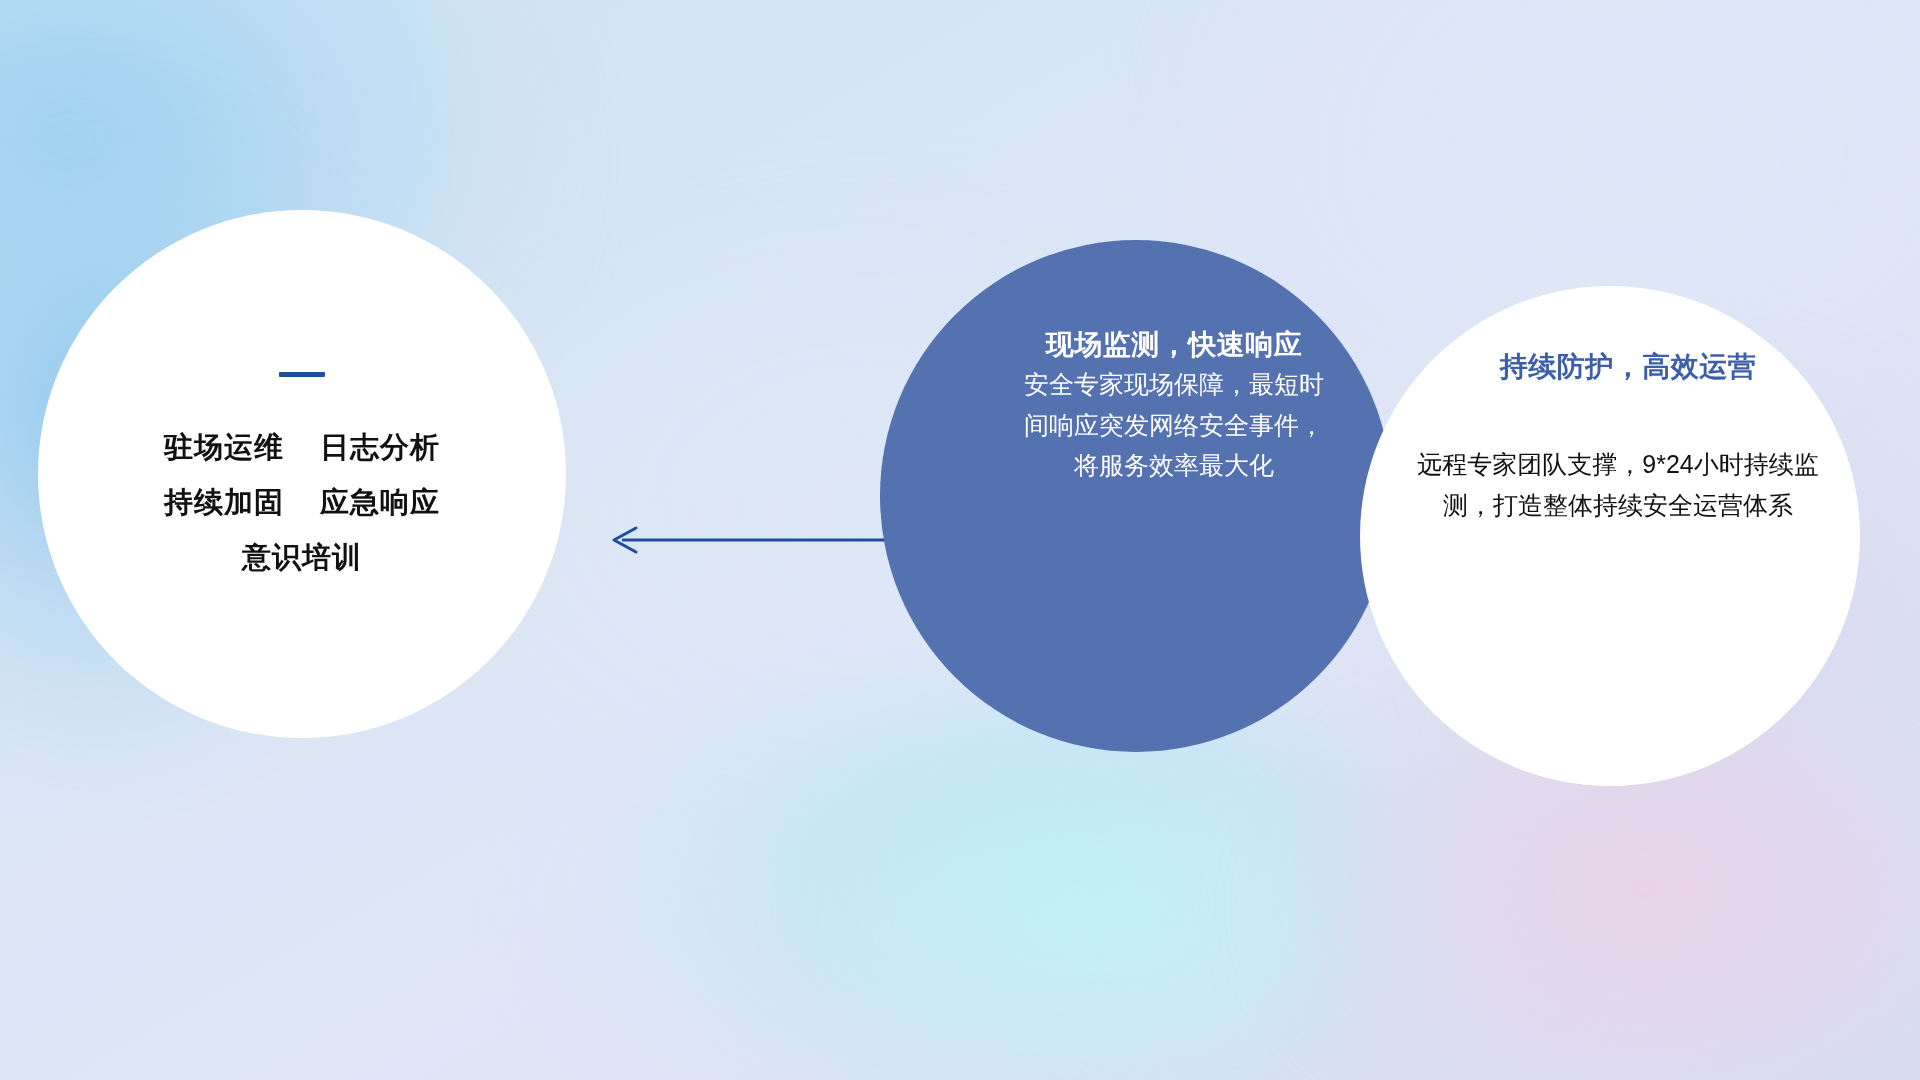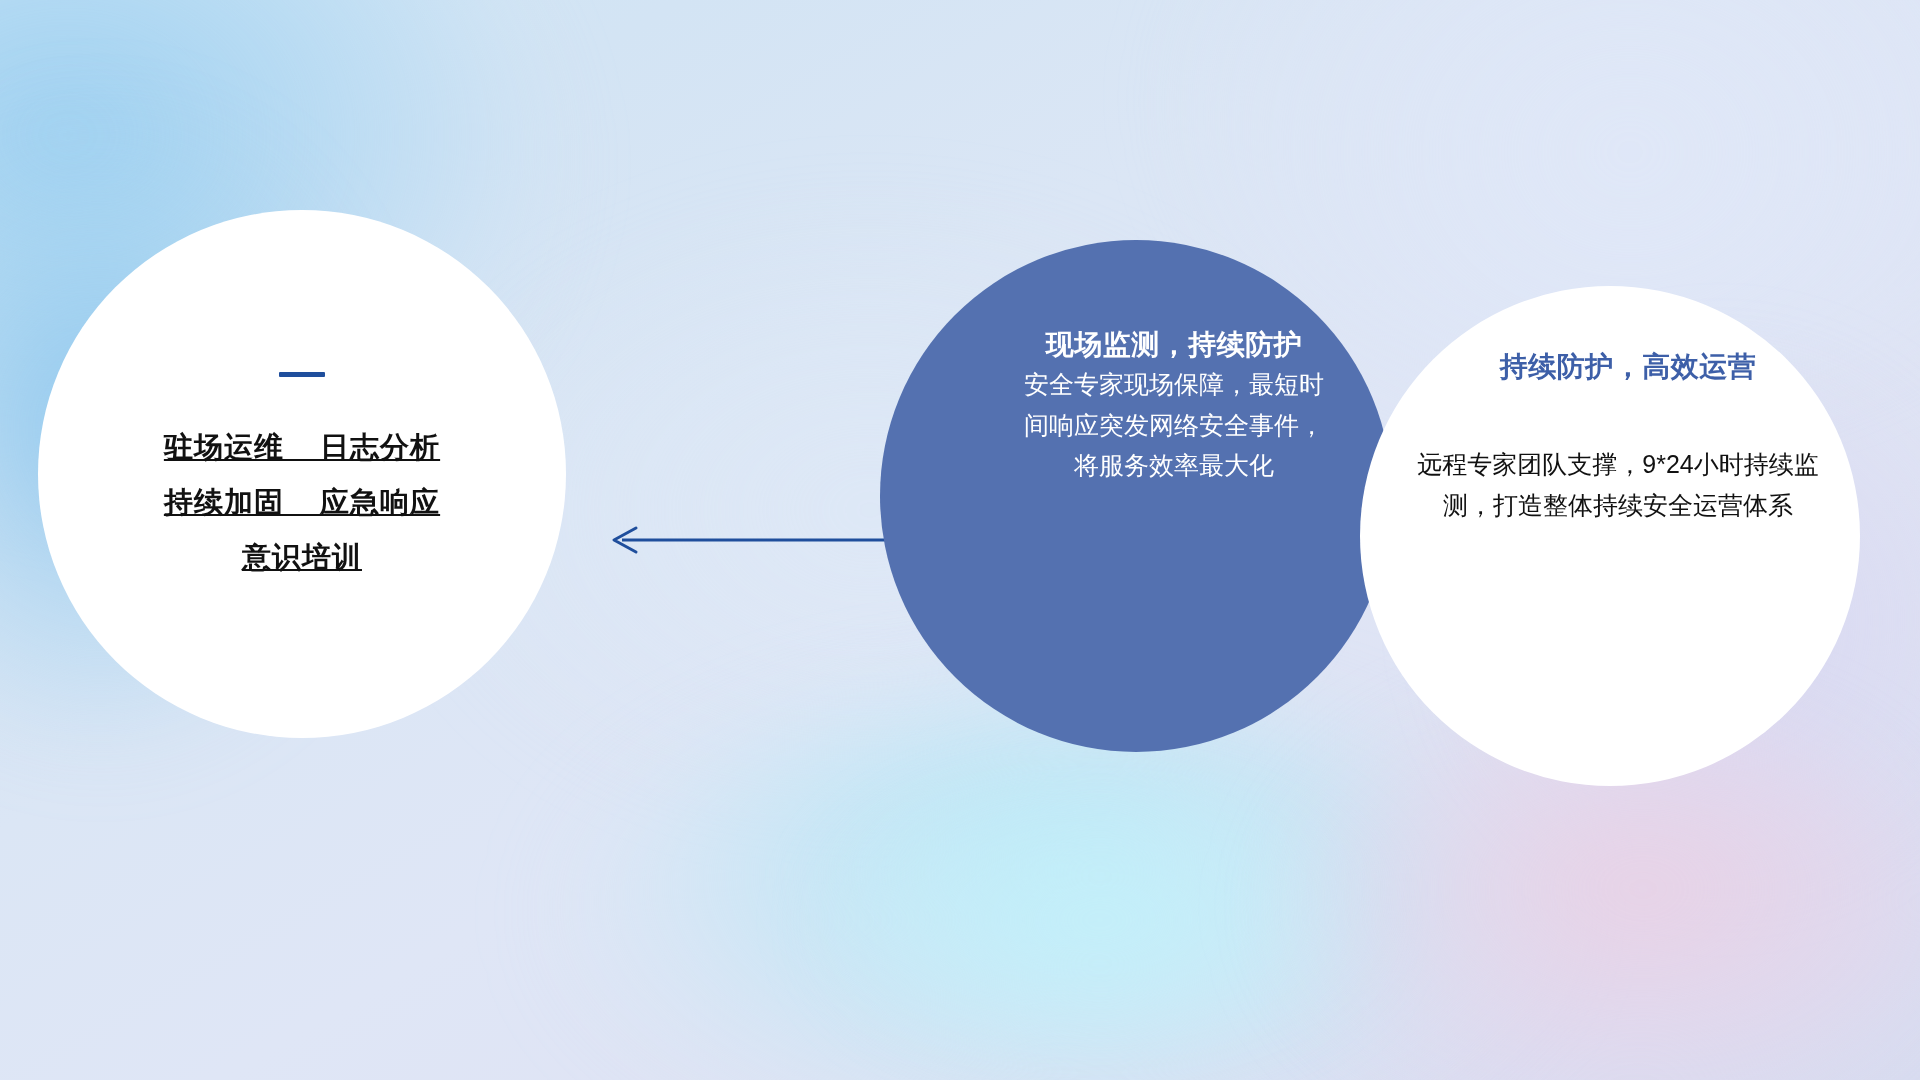--- a/index.html
+++ b/index.html
@@ -100,21 +100,21 @@
   .left-inner{
     position:absolute;left:0;top:0;width:528px;height:528px;
     display:flex;flex-direction:column;align-items:center;justify-content:center;
   }
   .dash{
     width:46px;height:5px;background:#1f4e9c;border-radius:1px;
     margin-bottom:56px;
   }
   .left-lines{
     text-align:center;color:#111;font-weight:bold;
-    font-size:29px;line-height:1.0;text-decoration:underline;
+    font-size:29px;line-height:1.0;
   }
   .left-line{white-space:pre;margin-bottom:26px;letter-spacing:1px;}
   .left-line:last-child{margin-bottom:4px;}
 
   
   .mid-inner{
     position:absolute;left:0;top:0;width:512px;height:512px;
     display:flex;flex-direction:column;align-items:center;
     padding-top:86px;box-sizing:border-box;
   }
@@ -178,21 +178,21 @@
 
   <div class="arrow-wrap">
     <svg width="300" height="40" viewBox="0 0 300 40">
       <line x1="296" y1="20" x2="22" y2="20" stroke="#1f4e9c" stroke-width="3"></line>
       <polyline points="36,8 14,20 36,32" fill="none" stroke="#1f4e9c" stroke-width="3" stroke-linecap="round" stroke-linejoin="round"></polyline>
     </svg>
   </div>
 
   <div class="circle circle-mid">
     <div class="mid-inner">
-      <div class="mid-title">现场监测，持续防护</div>
+      <div class="mid-title">现场监测，快速响应</div>
       <div class="mid-body">安全专家现场保障，最短时间响应突发网络安全事件，将服务效率最大化</div>
     </div>
   </div>
 
   <div class="circle circle-right">
     <div class="right-inner">
       <div class="right-title">持续防护，高效运营</div>
       <div class="right-body">远程专家团队支撑，9*24小时持续监测，打造整体持续安全运营体系</div>
     </div>
   </div>

